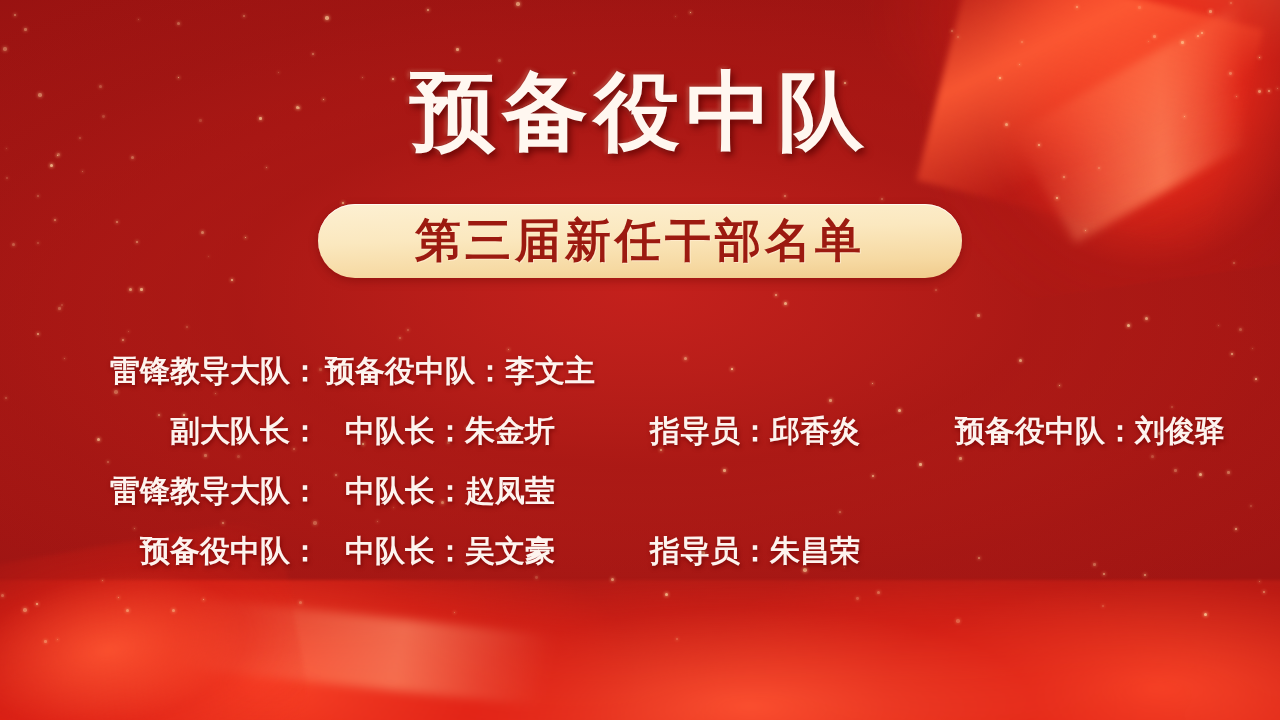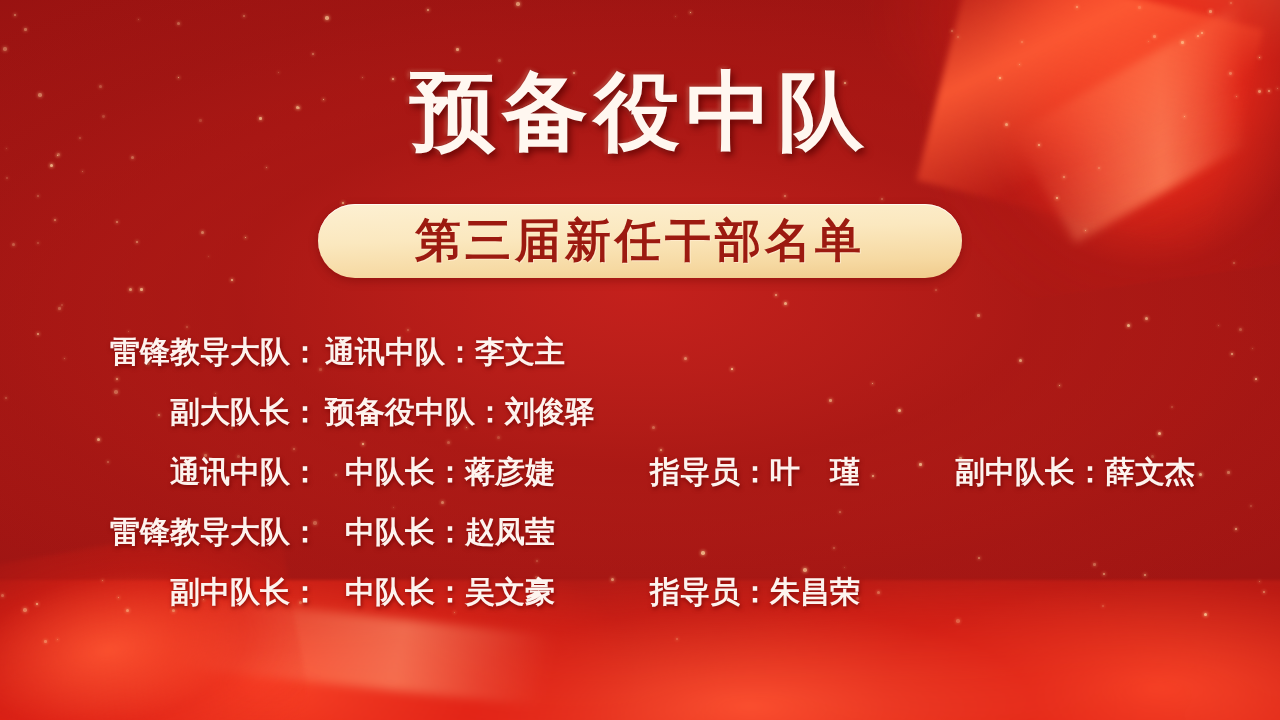--- a/index.html
+++ b/index.html
@@ -80,21 +80,21 @@
     text-shadow:1px 1px 0 rgba(255,235,205,.85);white-space:nowrap;
   }
   
   .roster{
     position:absolute;left:0;top:332px;width:1280px;
     color:#fdf3ee;
     font-family:"Liberation Sans","DejaVu Sans",sans-serif;
     font-weight:700;font-size:30px;
     text-shadow:1px 2px 4px rgba(110,0,0,.75);
   }
-  .row{height:60px;display:flex;align-items:flex-start;white-space:nowrap;}
+  .row{height:60px;display:flex;align-items:flex-end;white-space:nowrap;}
   .c-unit{width:320px;text-align:right;padding-right:0;}
   .c-chief{width:300px;padding-left:25px;}
   .c-inst{width:300px;padding-left:5px;}
   .c-vice{width:320px;padding-left:5px;}
 </style>
 </head>
 <body>
 
 <div class="poster">
 
@@ -298,37 +298,33 @@
 
   <div class="title">预备役中队</div>
 
   <div class="pill">
     <span class="pill-text">第三届新任干部名单</span>
   </div>
 
   <div class="roster" id="roster">
       <div class="row">
         <div class="c-unit">雷锋教导大队：</div>
-        <div class="c-vice">通讯中队：李文主</div>
+        <div class="c-vice">预备役中队：李文主</div>
       </div>
       <div class="row">
         <div class="c-unit">副大队长：</div>
+        <div class="c-chief">中队长：朱金圻</div>
+        <div class="c-inst">指导员：邱香炎</div>
         <div class="c-vice">预备役中队：刘俊驿</div>
-      </div>
-      <div class="row">
-        <div class="c-unit">通讯中队：</div>
-        <div class="c-chief">中队长：蒋彦婕</div>
-        <div class="c-inst">指导员：叶　瑾</div>
-        <div class="c-vice">副中队长：薛文杰</div>
       </div>
       <div class="row">
         <div class="c-unit">雷锋教导大队：</div>
         <div class="c-chief">中队长：赵凤莹</div>
       </div>
       <div class="row">
-        <div class="c-unit">副中队长：</div>
+        <div class="c-unit">预备役中队：</div>
         <div class="c-chief">中队长：吴文豪</div>
         <div class="c-inst">指导员：朱昌荣</div>
         <div class="c-vice"></div>
       </div>
     </div>
 
 </div>
 
 </body></html>

